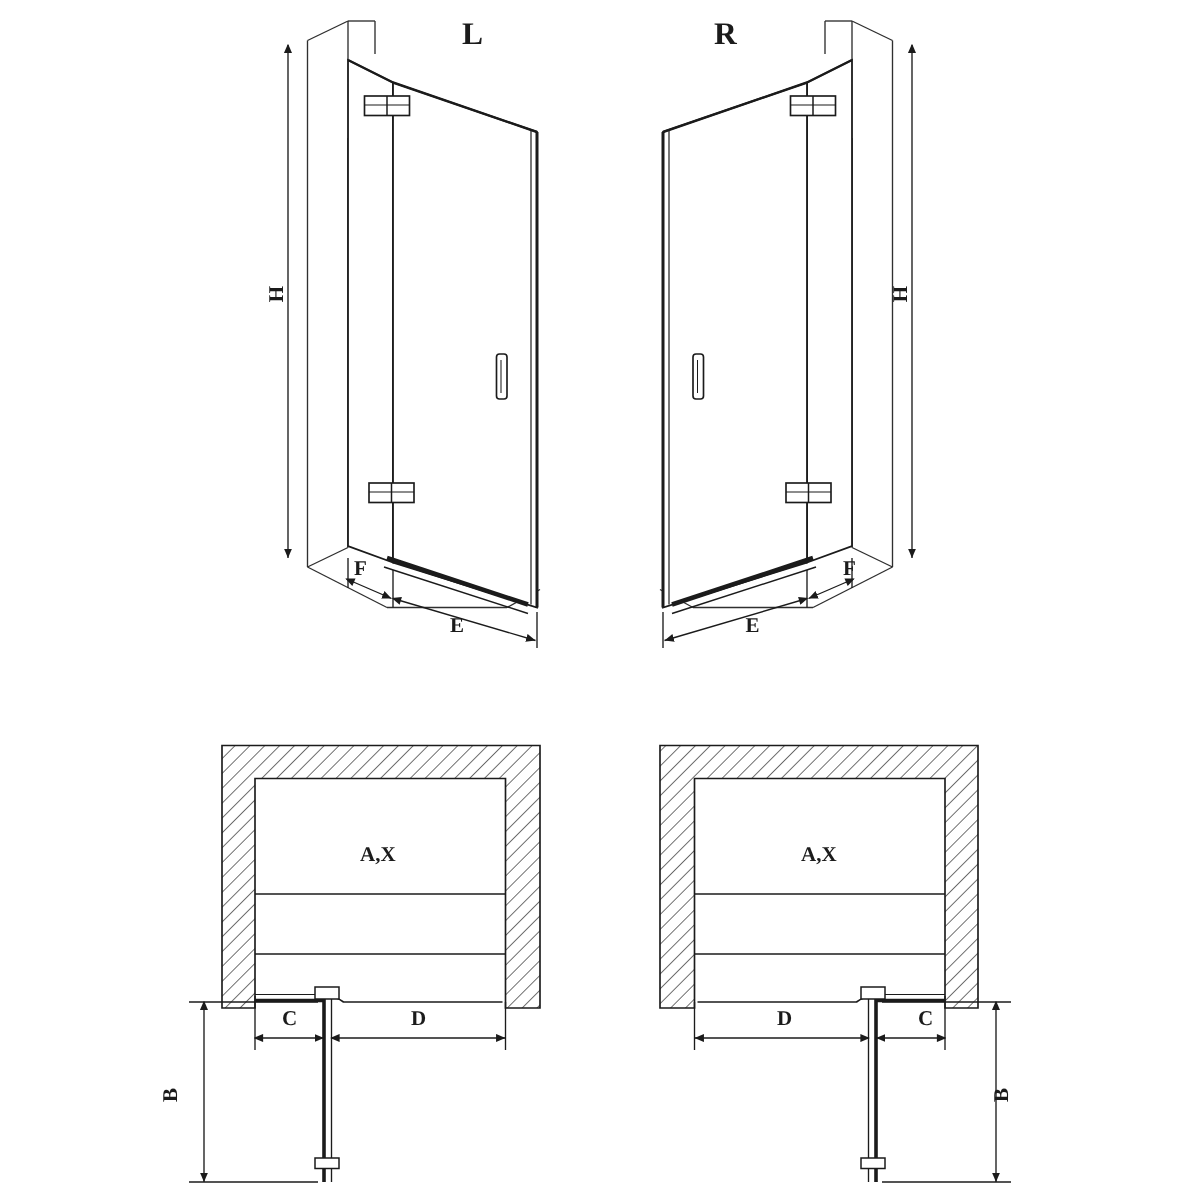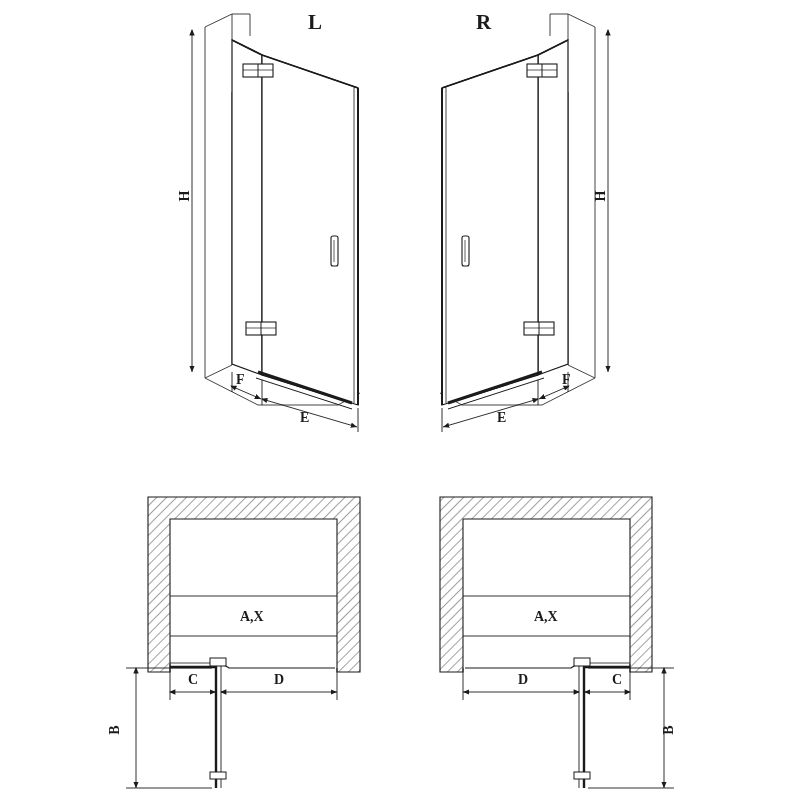--- a/index.html
+++ b/index.html
@@ -44,21 +44,20 @@
   }
   .lbl-dim-rot {
     font-size: 14px;
     font-weight: 700;
     transform: rotate(-90deg);
     transform-origin: 50% 50%;
   }
   .lbl-ax {
     font-size: 14px;
     font-weight: 700;
-    margin-top: 46px;
   }
 </style>
 </head>
 <body>
 
 <div id="stage">
 
   <svg class="tech" viewBox="0 0 800 800" xmlns="http://www.w3.org/2000/svg">
     <defs>
       <pattern id="hatch" width="7" height="7" patternTransform="rotate(45)" patternUnits="userSpaceOnUse">

